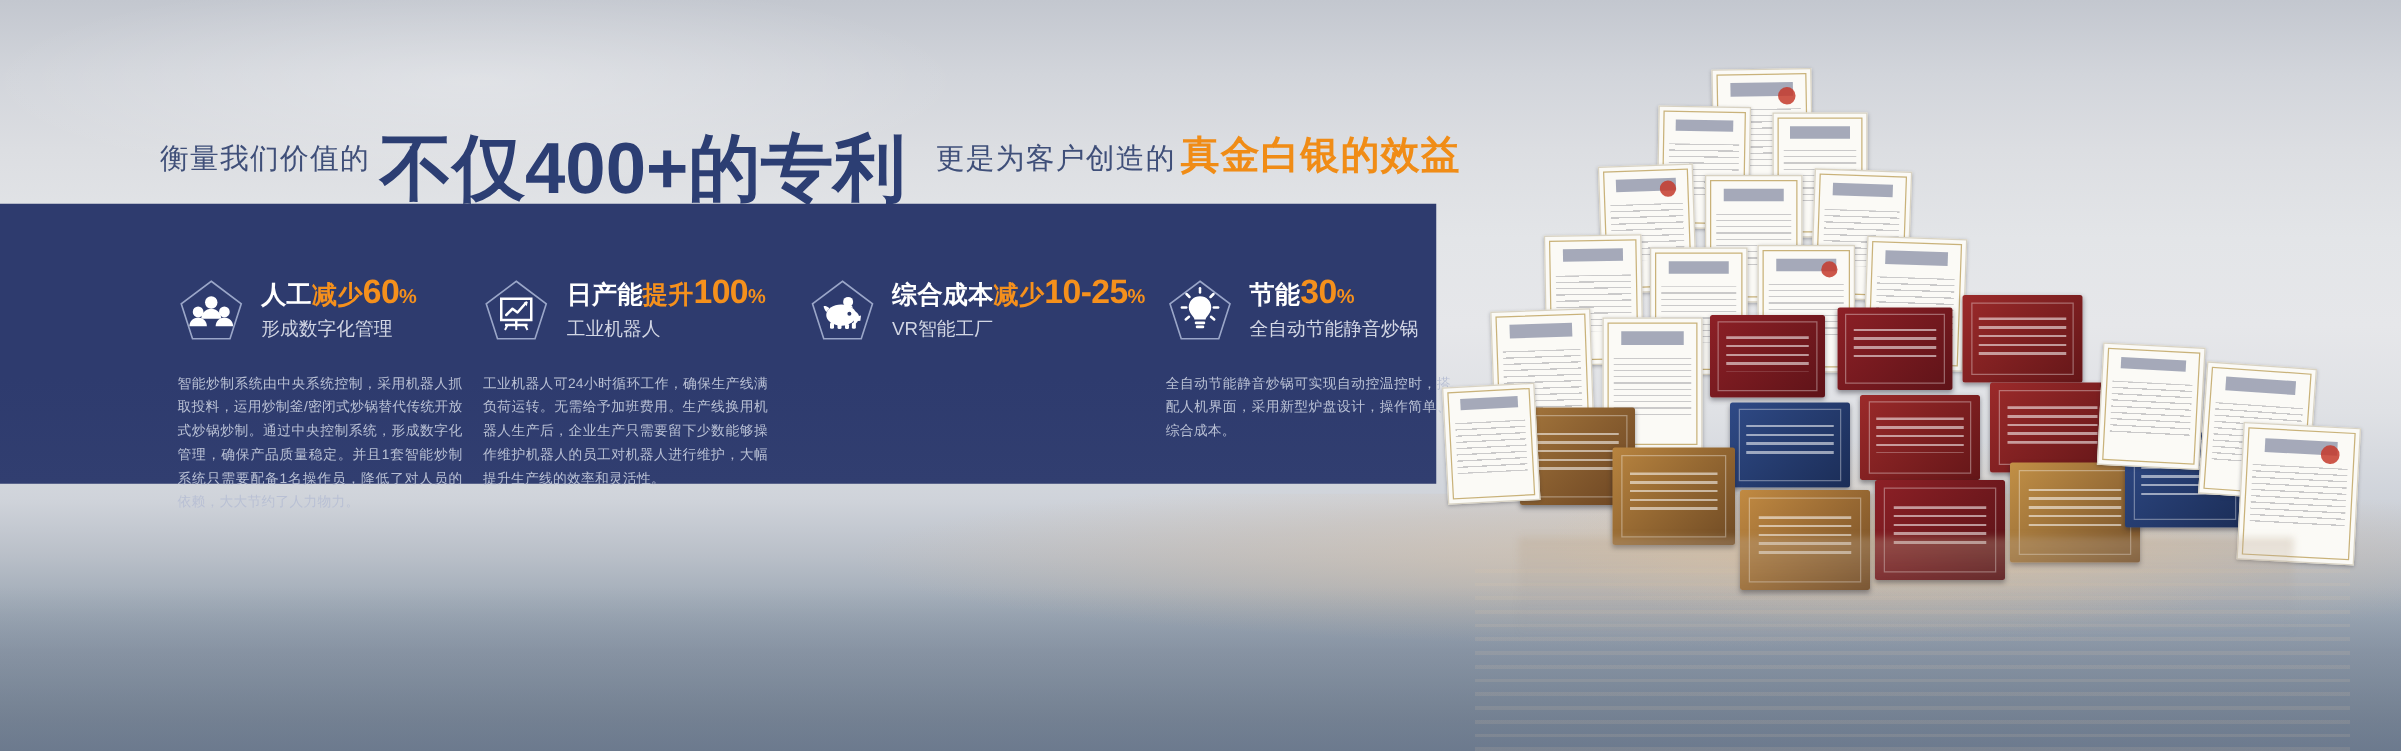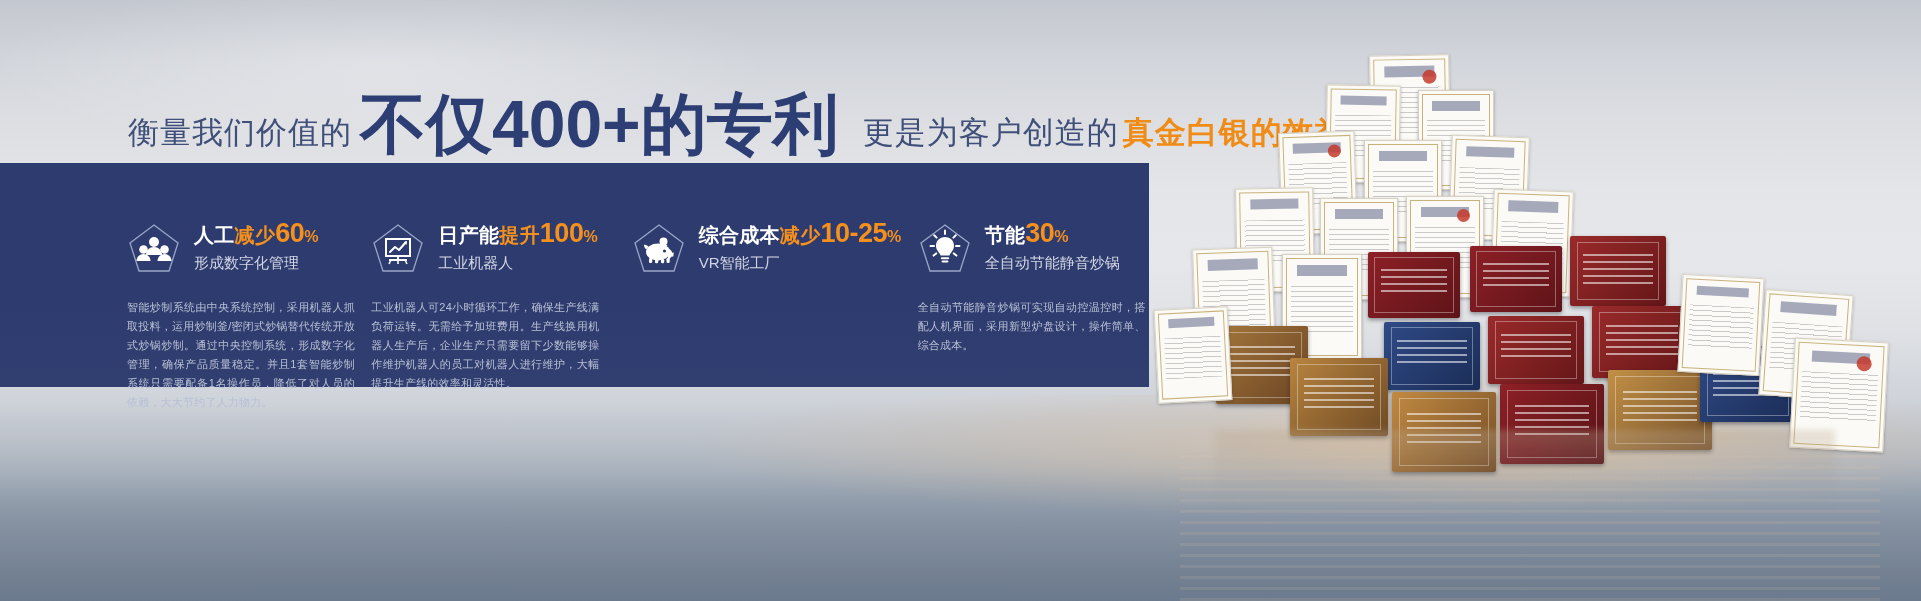--- a/index.html
+++ b/index.html
@@ -108,54 +108,54 @@
   .headline {
     position: absolute;
     left: 128px;
     top: 76px;
     height: 64px;
     display: flex;
     align-items: baseline;
     white-space: nowrap;
   }
   .hl-pre, .hl-mid {
-    font-size: 31px;
+    font-size: 23px;
     color: #3f4f79;
     letter-spacing: 1px;
     font-weight: 400;
   }
   .hl-big {
-    font-size: 66px;
+    font-size: 58px;
     font-weight: 700;
     color: #2c3e73;
     letter-spacing: 0px;
     margin: 0 6px 0 8px;
     position: relative;
-    top: 4px;
+    top: 20px;
   }
   .hl-mid { margin-left: 18px; }
   .hl-accent {
     font-size: 31px;
     font-weight: 700;
     color: #f08c16;
     letter-spacing: 1px;
     margin-left: 4px;
   }
   .panel-lower {
     position: absolute;
     left: 0;
     top: 163px;
     width: 1149px;
     height: 224px;
     background: linear-gradient(to bottom, #2e3b6e 0%, #2e3b6e 62%, #313e70 100%);
   }
 
   .features {
     position: absolute;
-    left: 1px;
+    left: 16px;
     top: 163px;
     width: 1149px;
     height: 176px;
     display: flex;
   }
   .feature {
     position: relative;
     width: 258px;
     margin-right: 0px;
     padding-top: 55px;

